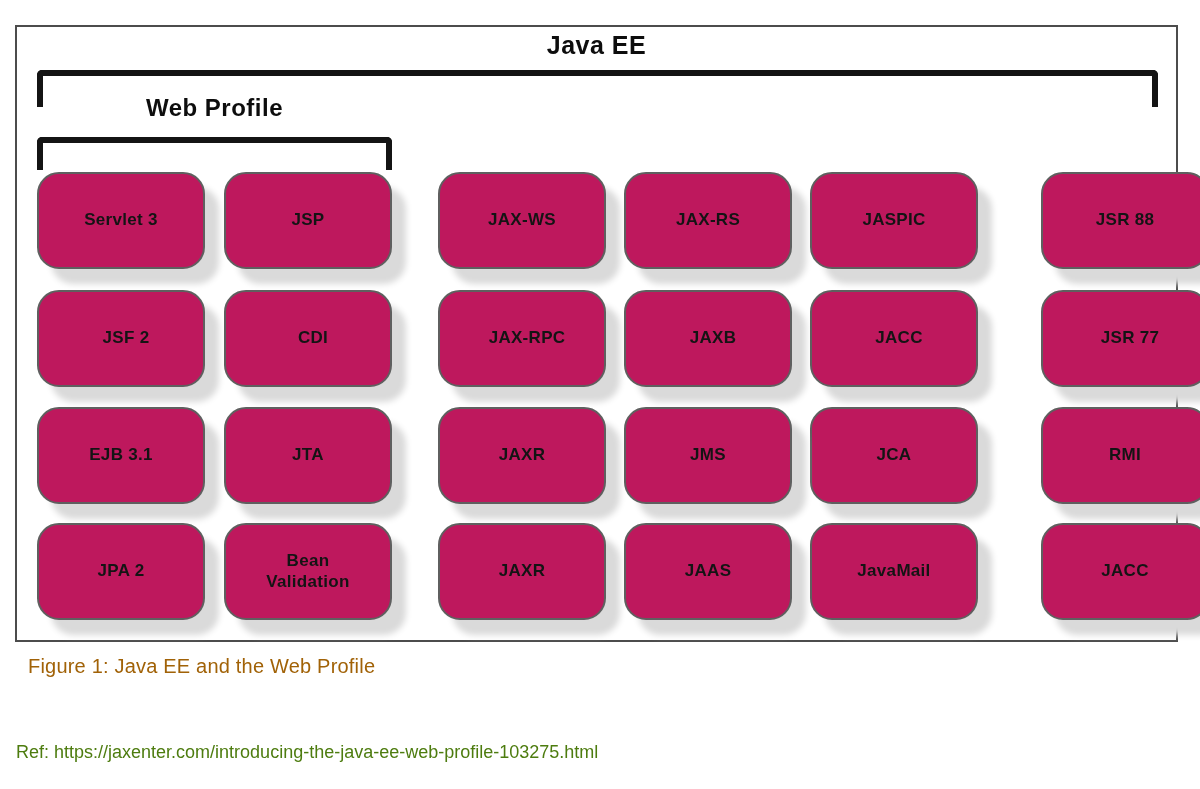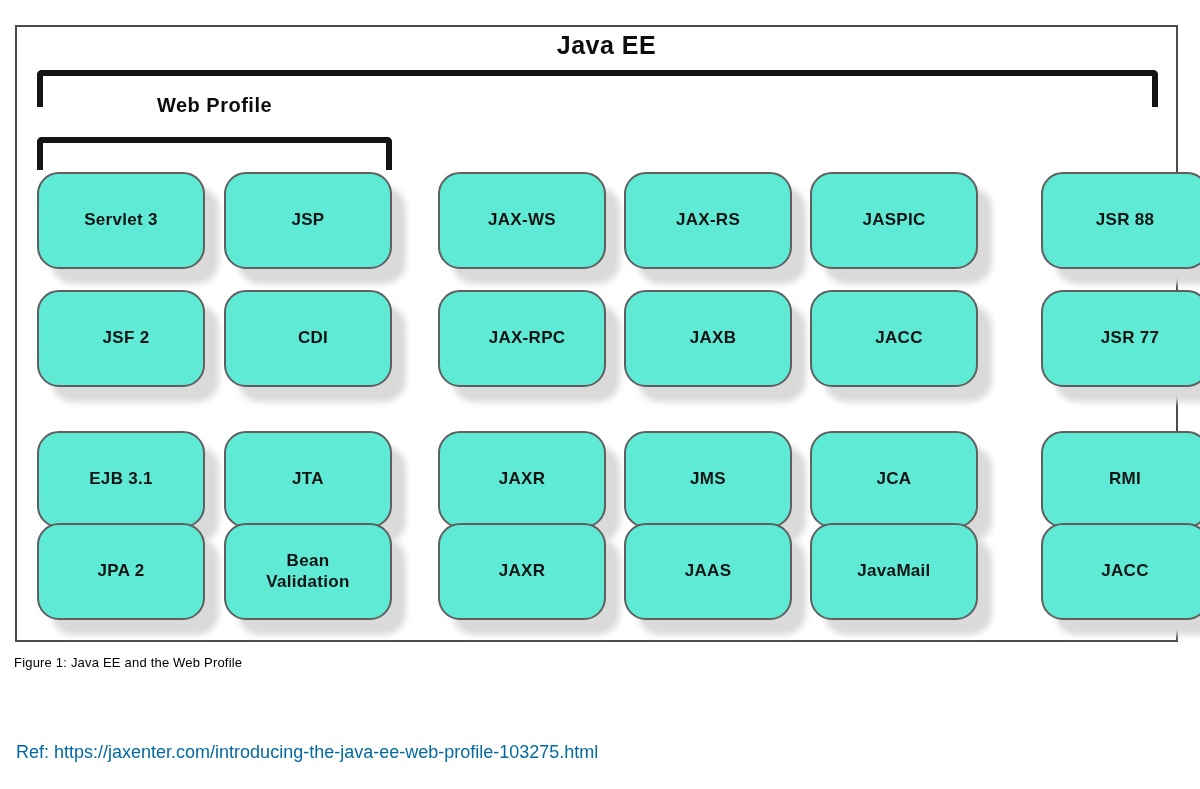--- a/index.html
+++ b/index.html
@@ -18,21 +18,21 @@
     left: 15px; top: 25px;
     width: 1163px; height: 617px;
     border: 2px solid #4c4c4c;
     box-sizing: border-box;
     background: #ffffff;
   }
 
   
   .javaee-title {
     position: absolute;
-    left: 25px; top: 31px;
+    left: 15px; top: 31px;
     width: 1163px;
     text-align: center;
     font-size: 25px;
     font-weight: bold;
     color: #0d0d0d;
     letter-spacing: 0.5px;
   }
 
   
   .bracket {
@@ -50,32 +50,32 @@
   .bracket-webprofile {
     left: 37px; top: 137px;
     width: 355px; height: 33px;
   }
 
   .webprofile-label {
     position: absolute;
     left: 37px; top: 94px;
     width: 355px;
     text-align: center;
-    font-size: 20px;
+    font-size: 24px;
     font-weight: bold;
     color: #0d0d0d;
     letter-spacing: 0.5px;
   }
 
   
   .box {
     position: absolute;
     width: 168px; height: 97px;
     box-sizing: border-box;
-    background: #5eead4;
+    background: #be185d;
     border: 2px solid #5f5f5f;
     border-radius: 22px;
     box-shadow: 14px 15px 6px #dadada;
     display: flex;
     align-items: center;
     justify-content: center;
     text-align: center;
     padding: 0 22px;
     font-size: 17px;
     font-weight: bold;
@@ -86,36 +86,36 @@
   
   .c0 { left: 37px; }
   .c1 { left: 224px; }
   .c2 { left: 438px; }
   .c3 { left: 624px; }
   .c4 { left: 810px; text-align: right; }
   .c5 { left: 1041px; }
   
   .r0 { top: 172px; }
   .r1 { top: 290px; padding-left: 32px; }
-  .r2 { top: 407px; margin-top: 24px; }
+  .r2 { top: 407px; }
   .r3 { top: 523px; }
 
   .figure-caption {
     position: absolute;
-    left: 14px; top: 655px;
-    font-size: 13px;
-    color: #000000;
+    left: 28px; top: 655px;
+    font-size: 20px;
+    color: #a16207;
     letter-spacing: 0.2px;
   }
 
   .reference-line {
     position: absolute;
     left: 16px; top: 742px;
     font-size: 18px;
-    color: #0369a1;
+    color: #4d7c0f;
   }
 </style>
 </head>
 <body>
 
 <div class="page">
 
   <div class="figure-frame"></div>
 
   <div class="javaee-title">Java EE</div>

